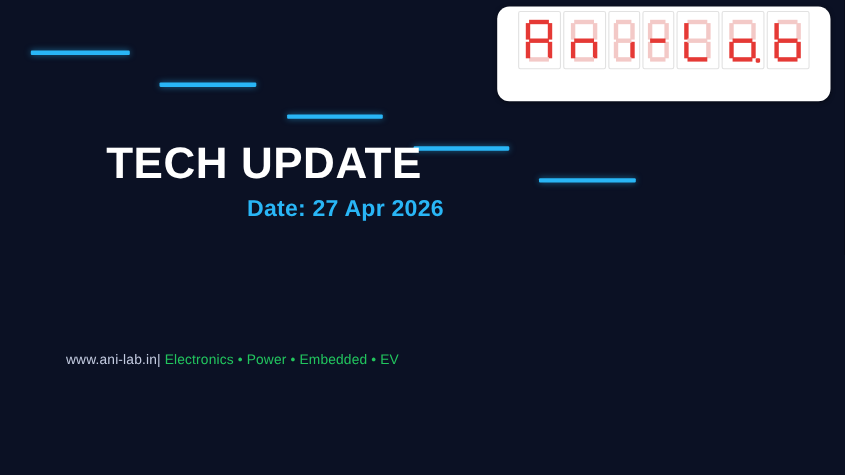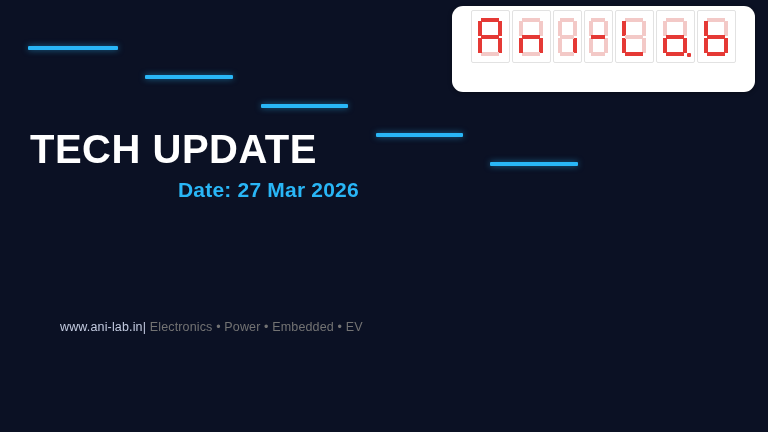--- a/index.html
+++ b/index.html
@@ -26,20 +26,21 @@
     border-radius: 1px;
     box-shadow: 0 0 6px rgba(41,182,246,0.55);
   }
 
   
   #headline-block {
     position: absolute;
     left: 30px;
     top: 128px;
     width: 420px;
+    text-align: center;
   }
   #page-title {
     margin: 0;
     font-size: 40px;
     font-weight: 700;
     letter-spacing: 0.5px;
     color: #ffffff;
     line-height: 1.05;
   }
   #date-line {
@@ -58,21 +59,21 @@
     top: 320px;
     font-size: 12.5px;
     color: #c3cbe0;
     letter-spacing: 0.15px;
     white-space: nowrap;
   }
   #footer .site {
     color: #c3cbe0;
   }
   #footer .tags {
-    color: #737373;
+    color: #22c55e;
   }
 
   
   #logo-card {
     position: absolute;
     left: 452px;
     top: 6px;
     width: 303px;
     height: 86px;
     background: #ffffff;
@@ -217,20 +218,20 @@
           <div class="sd sdd" style="background: rgb(229, 57, 53);"></div>
           <div class="sd se" style="background: rgb(229, 57, 53);"></div>
           <div class="sd sf" style="background: rgb(229, 57, 53);"></div>
           <div class="sd sg" style="background: rgb(229, 57, 53);"></div>
         </div>
       </div>
   </div>
 
   <div id="headline-block">
     <h1 id="page-title">TECH UPDATE</h1>
-    <div id="date-line">Date: 27 Mar 2026</div>
+    <div id="date-line">Date: 27 Apr 2026</div>
   </div>
 
   <div id="footer">
     <span class="site">www.ani-lab.in</span><span class="sep">| </span><span class="tags">Electronics • Power • Embedded • EV</span>
   </div>
 
 </div>
 
 </body></html>

